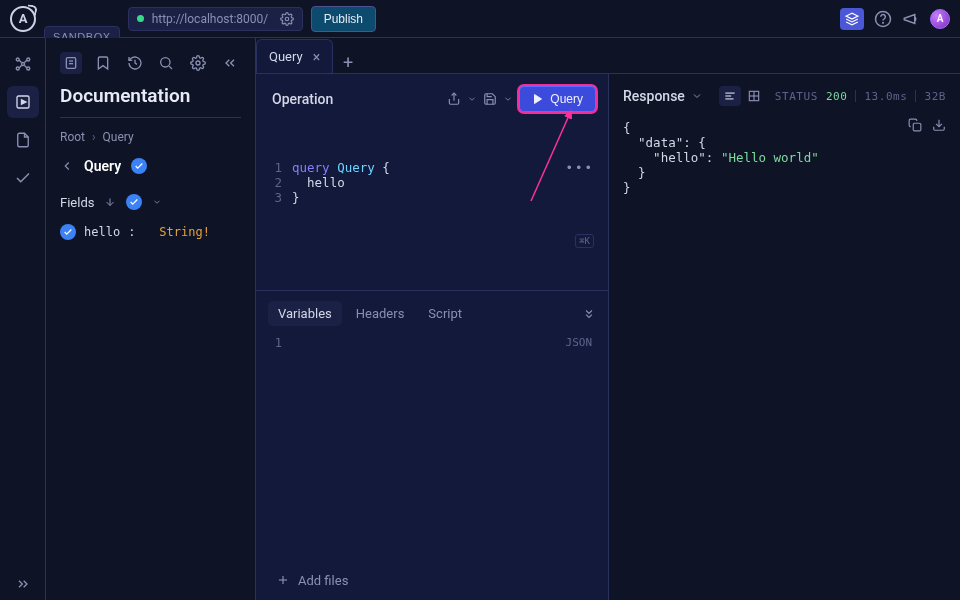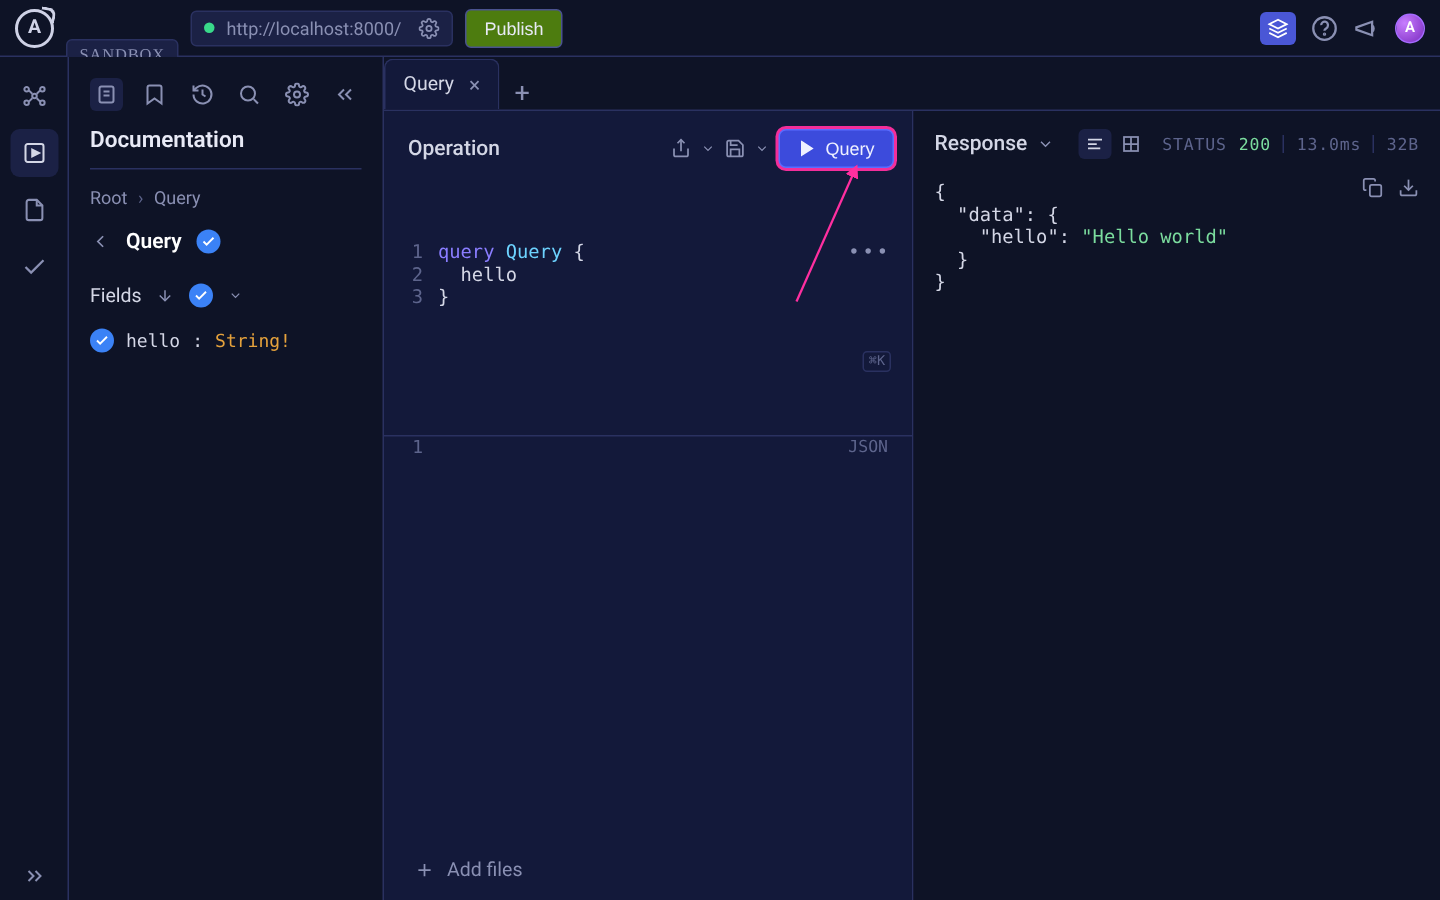--- a/index.html
+++ b/index.html
@@ -36,36 +36,36 @@
   }
   .logo{
     width:26px;height:26px;border:2px solid #cfd2e6;border-radius:50%;
     display:flex;align-items:center;justify-content:center;
     font-weight:700;font-size:13px;color:#cfd2e6;position:relative;
   }
   .logo::after{content:'';position:absolute;top:-3px;right:-3px;width:8px;height:8px;border:2px solid #cfd2e6;border-left:none;border-bottom:none;border-radius:0 50% 0 0;transform:rotate(10deg);}
   .pill{
     background:var(--bg3);border:1px solid var(--border);border-radius:4px;
     padding:4px 8px;font-size:11px;letter-spacing:.05em;color:var(--text-dim);
-    font-family:Liberation Serif, serif;
+    font-family:Liberation Sans, sans-serif;
     margin-top:36px;
   }
   .url-bar{
     display:flex;align-items:center;gap:8px;
     background:var(--bg3);border:1px solid var(--border);border-radius:4px;
     padding:4px 8px;min-width:170px;
   }
   .dot-green{width:7px;height:7px;border-radius:50%;background:var(--green);}
   .url-bar input{
     background:none;border:none;color:var(--text-dim);font-size:12px;
     outline:none;font-family:var(--sans);
   }
   .gear{color:var(--text-dim);cursor:pointer;}
   .btn-publish{
-    background:#4d7c0f;border:1px solid #4a528f;color:#e8eaf6;
+    background:#0c4a6e;border:1px solid #4a528f;color:#e8eaf6;
     border-radius:4px;padding:5px 12px;font-size:12px;cursor:pointer;
   }
   .top-spacer{flex:1;}
   .top-icons{display:flex;align-items:center;gap:10px;}
   .chip-blue{
     width:24px;height:22px;background:#4a57d6;border-radius:4px;
     display:flex;align-items:center;justify-content:center;color:#fff;
   }
   .ico{color:var(--text-dim);cursor:pointer;display:flex;align-items:center;justify-content:center;}
   .avatar{
@@ -86,31 +86,31 @@
   }
   .rail .ritem.active{background:var(--bg3);color:var(--text);}
   .rail-spacer{flex:1;}
   .sidebar{
     width:210px;background:var(--bg);border-right:1px solid var(--border);
     padding:14px 14px;display:flex;flex-direction:column;
   }
   .side-head{display:flex;align-items:center;gap:10px;margin-bottom:6px;}
   .side-head .ico{width:22px;height:22px;border-radius:4px;}
   .side-head .ico.active{background:var(--bg3);}
-  .doc-title{font-size:15px;font-weight:600;color:#e8eaf6;margin-top:4px;padding-bottom:10px;border-bottom:1px solid var(--border);}
+  .doc-title{font-size:19px;font-weight:600;color:#e8eaf6;margin-top:4px;padding-bottom:10px;border-bottom:1px solid var(--border);}
   .crumbs{margin-top:12px;font-size:12px;color:var(--text-dim);}
   .crumbs .sep{margin:0 4px;color:var(--text-faint);}
   .type-row{display:flex;align-items:center;gap:10px;margin-top:14px;}
   .type-row .back{color:var(--text-dim);}
   .type-name{font-weight:600;font-size:14px;color:#fff;}
   .check-badge{width:16px;height:16px;border-radius:50%;background:#3b82f6;display:flex;align-items:center;justify-content:center;}
   .fields-head{display:flex;align-items:center;gap:10px;margin-top:20px;font-size:13px;color:var(--text);}
   .field-row{display:flex;align-items:center;gap:8px;margin-top:14px;font-family:var(--mono);font-size:12px;}
   .field-row .fname{color:var(--text);}
-  .field-row .ftype{color:var(--orange);}
+  .field-row .ftype{color:var(--orange);margin-left:16px;}
   
   .main{flex:1;display:flex;flex-direction:column;min-width:0;}
   .tabbar{
     height:36px;display:flex;align-items:flex-end;padding-left:0;
     border-bottom:1px solid var(--border);background:var(--bg);
   }
   .tab{
     height:34px;display:flex;align-items:center;gap:10px;padding:0 12px;
     background:var(--panel);border:1px solid var(--border);border-bottom:none;
     border-radius:6px 6px 0 0;font-size:13px;color:var(--text);margin-left:0;
@@ -415,20 +415,32 @@
               <div class="gutter">2</div>
               <div class="code">  hello</div>
             </div>
           <div class="editor-row">
               <div class="gutter">3</div>
               <div class="code">}</div>
             </div>
           <div class="kbd">⌘K</div>
         </div>
         <div class="op-bottom">
+          <div class="vh-tabs">
+            <div class="vh-tab active">Variables</div>
+            <div class="vh-tab">Headers</div>
+            <div class="vh-tab">Script</div>
+            <div class="vh-spacer"></div>
+            <span class="ico">
+              <svg width="14" height="14" viewBox="0 0 24 24" fill="none" stroke="currentColor" stroke-width="2">
+                  <polyline points="7 13 12 18 17 13"></polyline>
+                  <polyline points="7 6 12 11 17 6"></polyline>
+                </svg>
+            </span>
+          </div>
           <div class="var-body">
             <div class="json-tag">JSON</div>
             <div class="editor-row">
                 <div class="gutter">1</div>
                 <div class="code"></div>
               </div>
           </div>
           <div class="add-files">
             <svg width="14" height="14" viewBox="0 0 24 24" fill="none" stroke="currentColor" stroke-width="2">
                 <line x1="12" y1="5" x2="12" y2="19"></line>

